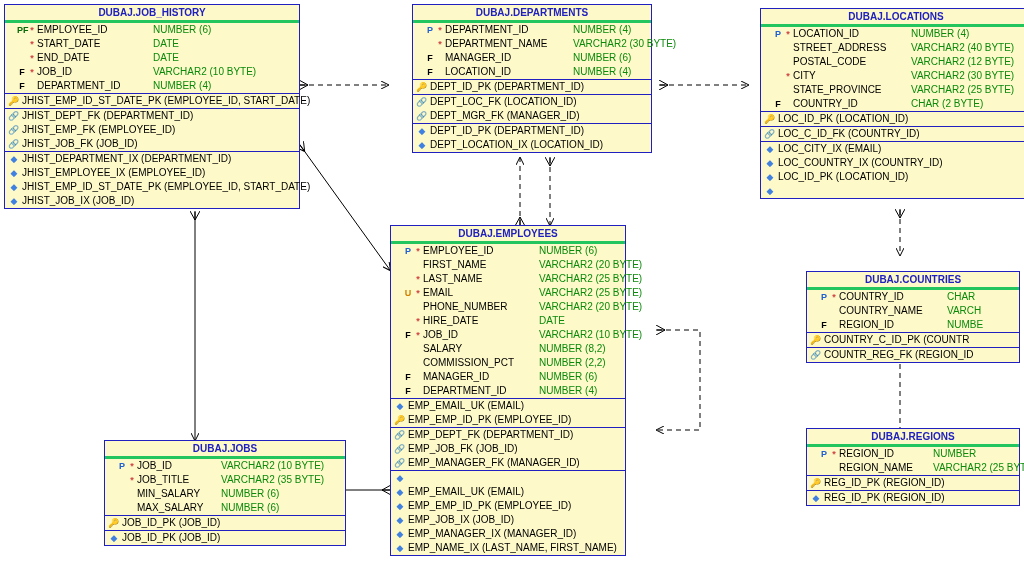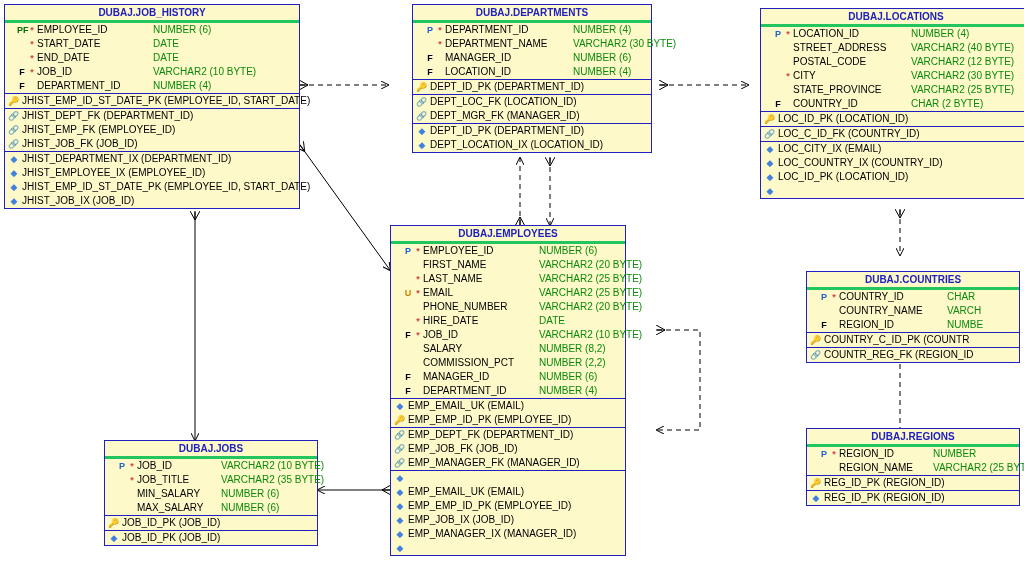--- a/index.html
+++ b/index.html
@@ -427,25 +427,26 @@
       <div class="idx-row">
         <span class="ic diamond-blue">◆</span>
         <span>EMP_JOB_IX (JOB_ID)</span>
       </div>
       <div class="idx-row">
         <span class="ic diamond-blue">◆</span>
         <span>EMP_MANAGER_IX (MANAGER_ID)</span>
       </div>
       <div class="idx-row">
         <span class="ic diamond-blue">◆</span>
-      </div>
-    </div>
-</div>
-
-<div class="table-box" style="left:104px; top:440px; width:214px;">
+        <span>EMP_NAME_IX (LAST_NAME, FIRST_NAME)</span>
+      </div>
+    </div>
+</div>
+
+<div class="table-box" style="left:104px; top:440px; width:242px;">
   <div class="table-header">DUBAJ.JOBS</div>
   <div class="section" id="jb-cols">
       <div class="row">
       <span class="flag p-blue">P</span>
       <span class="flag star">*</span>
       <span class="colname" style="min-width:76px">JOB_ID</span>
       <span class="coltype">VARCHAR2 (10 BYTE)</span>
     </div>
       <div class="row">
       <span class="flag "></span>

